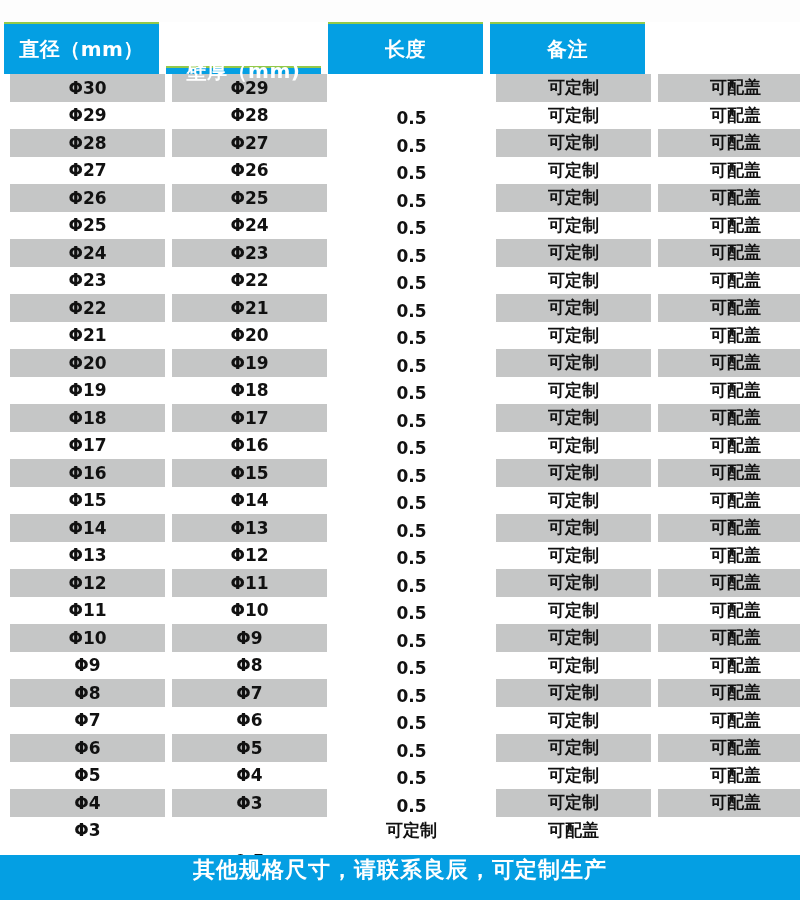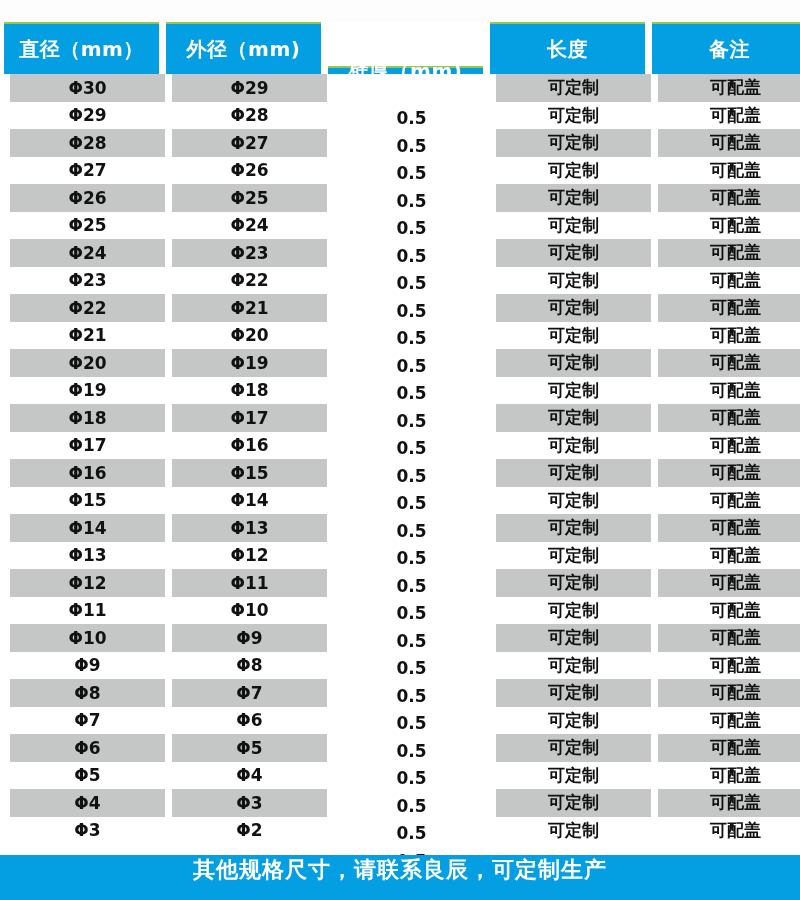--- a/index.html
+++ b/index.html
@@ -111,23 +111,20 @@
 <body>
 
 <div id="spec-sheet">
 
   <div class="top-spacer"></div>
 
   <div class="header-row">
       <div class="header-cell col-1">
         <span>直径（mm）</span>
       </div>
-      <div class="header-cell col-2">
-        <span>外径（mm)</span>
-      </div>
       <div class="header-cell col-3">
         <span>壁厚（mm)</span>
       </div>
       <div class="header-cell col-4">
         <span>长度</span>
       </div>
       <div class="header-cell col-5">
         <span>备注</span>
       </div>
     </div>
@@ -317,21 +314,20 @@
       </div>
       <div class="data-row shaded">
         <div class="data-cell col-1">Φ4</div>
         <div class="data-cell col-2">Φ3</div>
         <div class="data-cell col-3">0.5</div>
         <div class="data-cell col-4">可定制</div>
         <div class="data-cell col-5">可配盖</div>
       </div>
       <div class="data-row plain">
         <div class="data-cell col-1">Φ3</div>
-        <div class="data-cell col-2">Φ2</div>
         <div class="data-cell col-3">0.5</div>
         <div class="data-cell col-4">可定制</div>
         <div class="data-cell col-5">可配盖</div>
       </div>
     </div>
 
   <div class="footer-gap"></div>
 
   <div class="footer-banner">
     <span>其他规格尺寸，请联系良辰，可定制生产</span>

